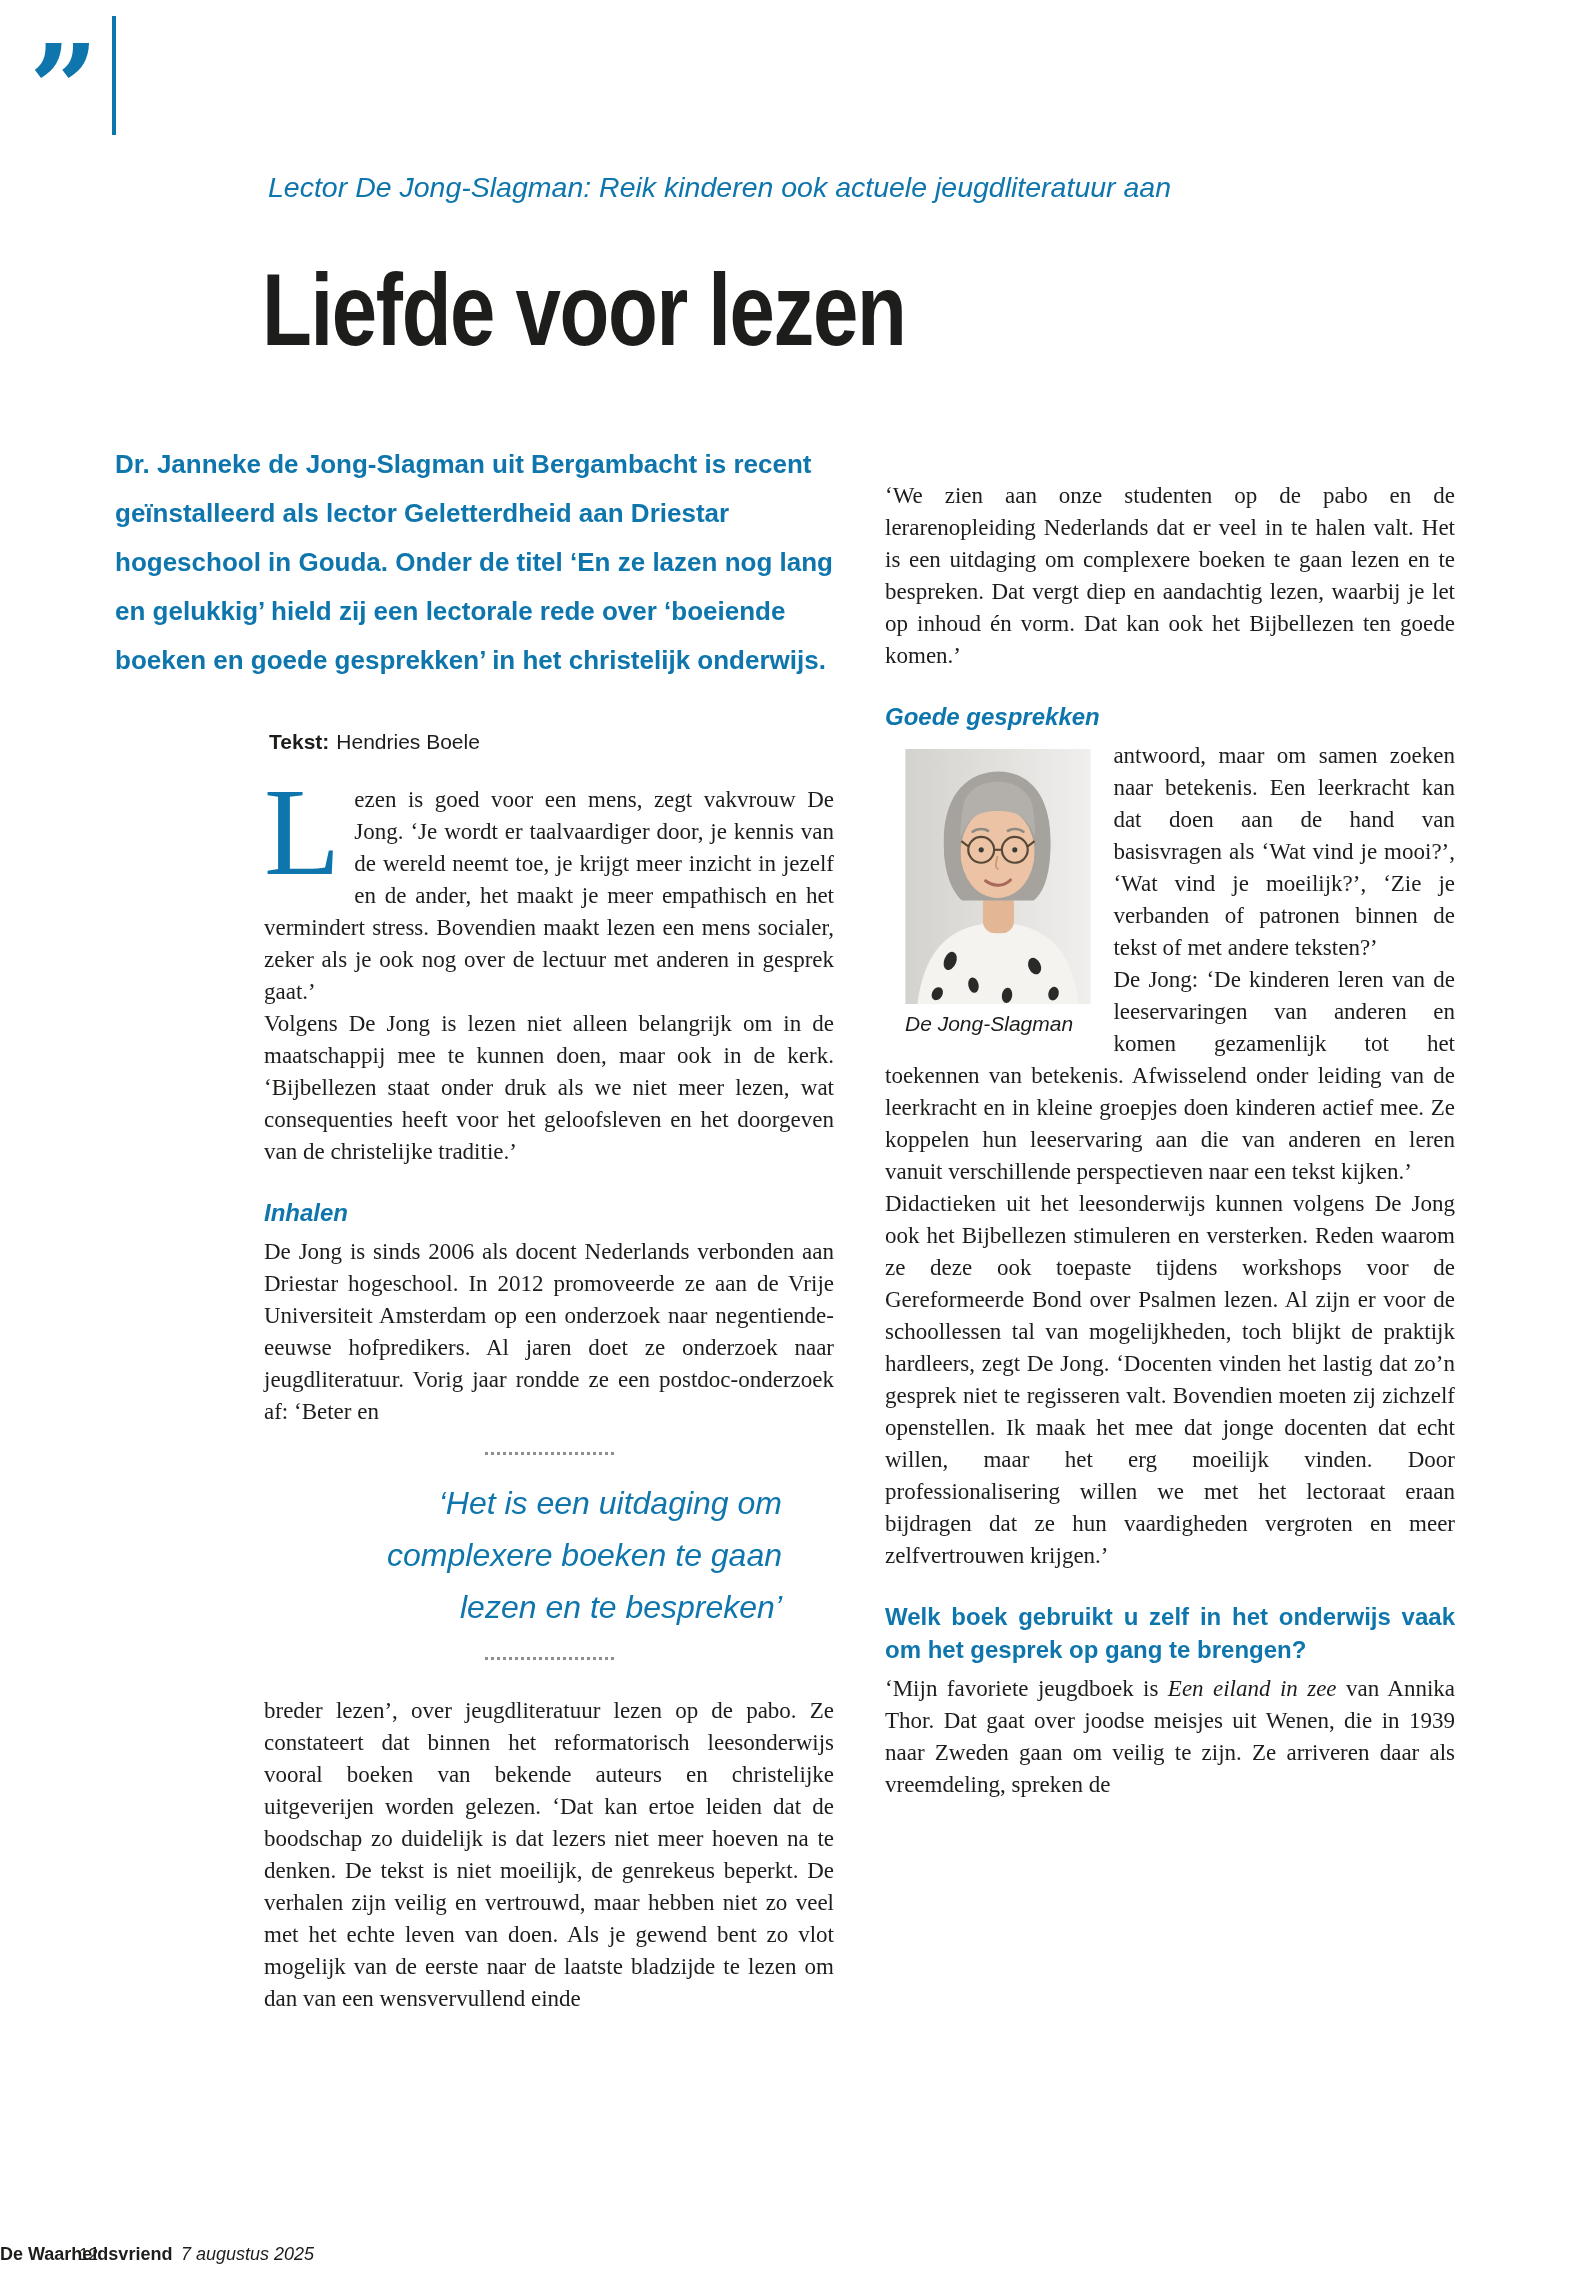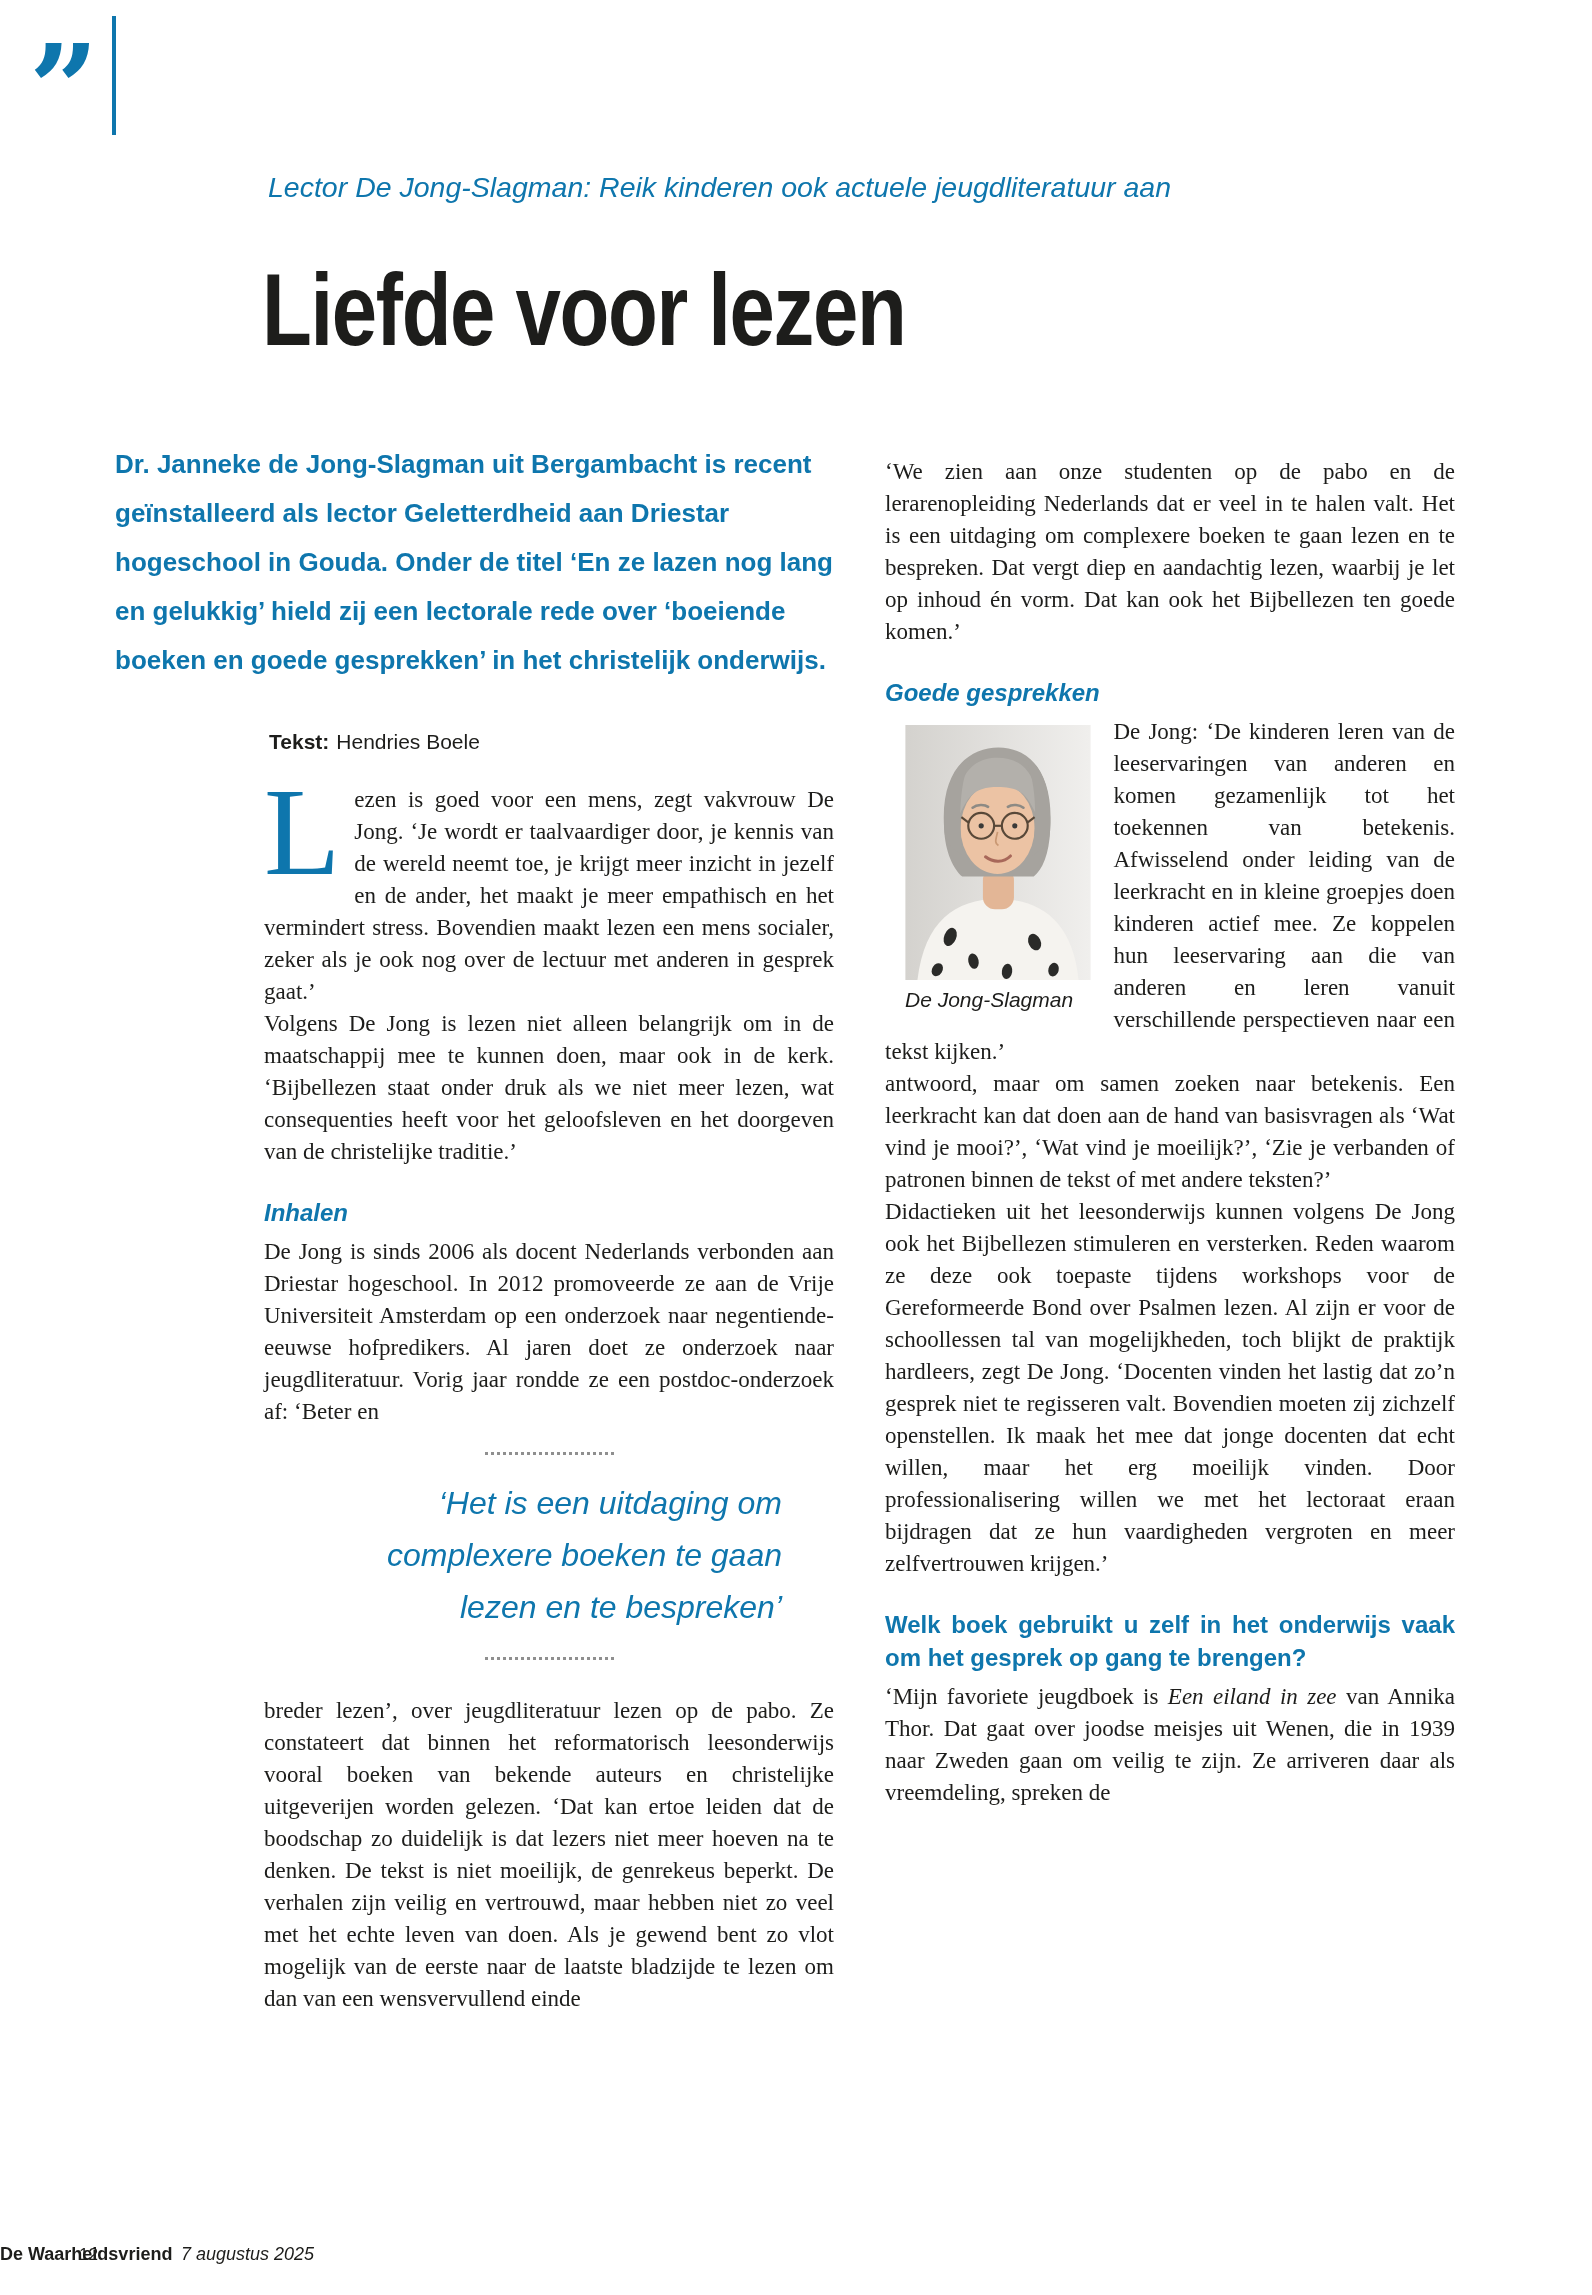--- a/index.html
+++ b/index.html
@@ -27,21 +27,21 @@
     position:absolute;left:115px;top:440px;width:725px;margin:0;
     font:bold 26px/49px "Liberation Sans",sans-serif;color:var(--accent);
   }
   .byline{position:absolute;left:269px;top:730px;margin:0;font:21px "Liberation Sans",sans-serif;color:var(--ink);}
   .byline-label{font-weight:bold;margin-right:7px;}
 
   .col{position:absolute;font-size:23px;line-height:32px;text-align:justify;hyphens:auto;-webkit-hyphens:auto;}
   .col-left{left:264px;top:784px;width:570px;}
   .col-right{left:885px;top:456px;width:570px;}
   .body-p{margin:0;}
-  .gap-top{}
+  .gap-top{margin-top:24px;}
   .after-quote{margin-top:35px;}
 
   .dropcap{
     float:left;font-family:"Liberation Serif",serif;color:var(--accent);
     font-size:125px;line-height:86px;height:97px;padding:5.2px 14px 0 0;
   }
   .subhead{
     margin:28px 0 7px;color:var(--accent);
     font:italic bold 24px/33px "Liberation Sans",sans-serif;
   }
@@ -129,22 +129,22 @@
         <circle cx="88" cy="117" r="3" fill="#3a3a38"></circle>
         <circle cx="127" cy="117" r="3" fill="#3a3a38"></circle>
         <path d="M78 96 C83 92 92 92 96 95" stroke="#8d8a84" stroke-width="3" fill="none" stroke-linecap="round"></path>
         <path d="M119 95 C123 92 132 92 137 96" stroke="#8d8a84" stroke-width="3" fill="none" stroke-linecap="round"></path>
         <path d="M107 124 C105 133 103 137 108 140" stroke="#c99873" stroke-width="2" fill="none"></path>
         <path d="M93 153 C102 160 114 160 122 152" stroke="#a8685a" stroke-width="3.5" fill="none" stroke-linecap="round"></path>
       </svg>
       <figcaption class="caption">De Jong-Slagman</figcaption>
     </figure>
 
+    <p class="body-p">antwoord, maar om samen zoeken naar betekenis. Een leerkracht kan dat doen aan de hand van basisvragen als ‘Wat vind je mooi?’, ‘Wat vind je moeilijk?’, ‘Zie je verbanden of patronen binnen de tekst of met andere teksten?’</p>
     <p class="body-p">De Jong: ‘De kinderen leren van de leeservaringen van anderen en komen gezamenlijk tot het toekennen van betekenis. Afwisselend onder leiding van de leerkracht en in kleine groepjes doen kinderen actief mee. Ze koppelen hun leeservaring aan die van anderen en leren vanuit verschillende perspectieven naar een tekst kijken.’</p>
-    <p class="body-p">antwoord, maar om samen zoeken naar betekenis. Een leerkracht kan dat doen aan de hand van basisvragen als ‘Wat vind je mooi?’, ‘Wat vind je moeilijk?’, ‘Zie je verbanden of patronen binnen de tekst of met andere teksten?’</p>
     <p class="body-p">Didactieken uit het leesonderwijs kunnen volgens De Jong ook het Bijbellezen stimuleren en versterken. Reden waarom ze deze ook toepaste tijdens workshops voor de Gereformeerde Bond over Psalmen lezen. Al zijn er voor de schoollessen tal van mogelijkheden, toch blijkt de praktijk hardleers, zegt De Jong. ‘Docenten vinden het lastig dat zo’n gesprek niet te regisseren valt. Bovendien moeten zij zichzelf openstellen. Ik maak het mee dat jonge docenten dat echt willen, maar het erg moeilijk vinden. Door professionalisering willen we met het lectoraat eraan bijdragen dat ze hun vaardigheden vergroten en meer zelfvertrouwen krijgen.’</p>
     <h3 class="subhead question">Welk boek gebruikt u zelf in het onderwijs vaak om het gesprek op gang te brengen?</h3>
     <p class="body-p"><span>‘Mijn favoriete jeugdboek is </span><em class="booktitle">Een eiland in zee</em><span> van Annika Thor. Dat gaat over joodse meisjes uit Wenen, die in 1939 naar Zweden gaan om veilig te zijn. Ze arriveren daar als vreemdeling, spreken de</span></p>
   </div>
 
   <div class="pagenum">12</div>
   <div class="footer-center">
     <span class="mag">De Waarheidsvriend</span><span class="date">7 augustus 2025</span>
   </div>
 

